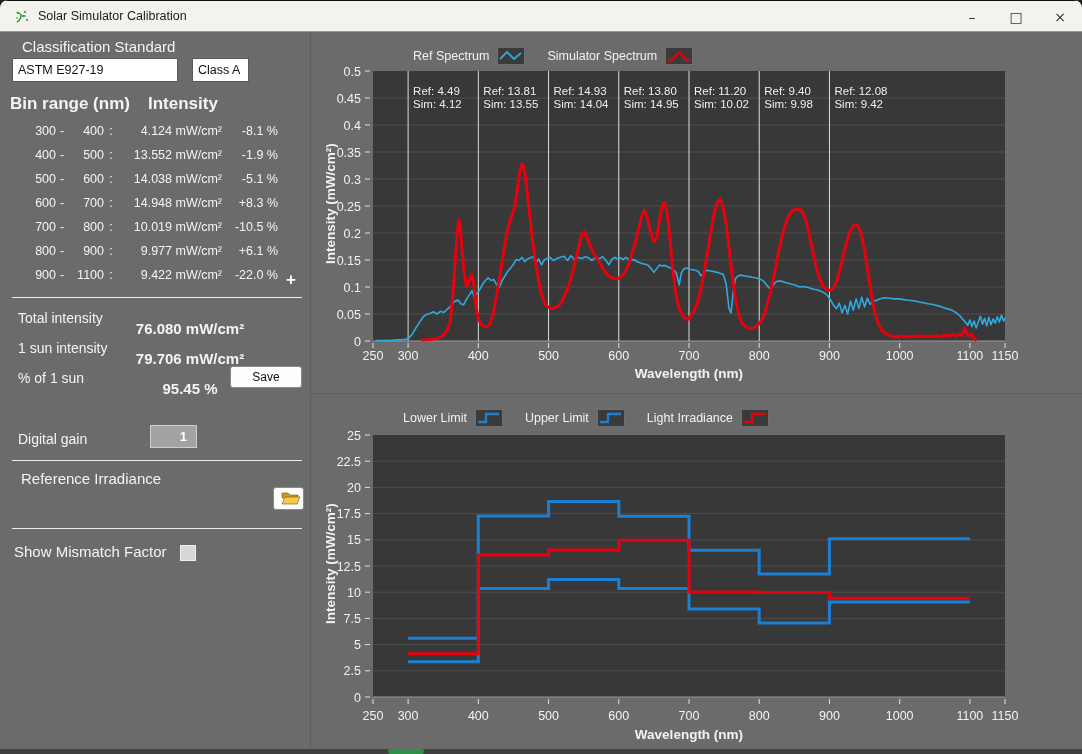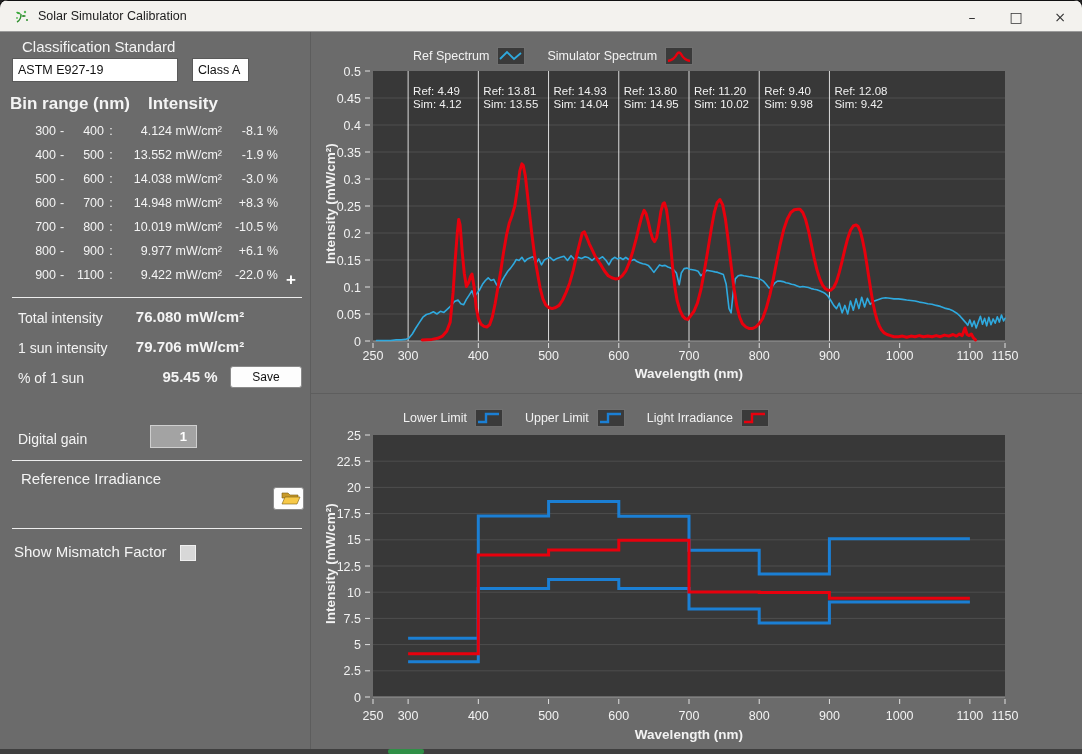--- a/index.html
+++ b/index.html
@@ -24,21 +24,21 @@
   .bin-row{display:grid;grid-template-columns:40px 12px 36px 14px 104px 56px;height:24px;
            align-items:center;font-size:12.5px;margin-left:16px;}
   .bin-row span{white-space:nowrap;}
   .c-right{text-align:right;}
   .c-center{text-align:center;}
   .plus-btn{position:absolute;background:transparent;border:none;color:#fff;font-size:17px;
             font-weight:bold;padding:0;line-height:16px;}
   .sep{position:absolute;left:12px;width:290px;height:1px;background:#ededed;}
   .stat-row{position:absolute;left:0;width:311px;height:24px;}
   .stat-label{position:absolute;left:18px;top:2px;font-size:14px;}
-  .stat-value{position:absolute;left:105px;top:0;width:170px;text-align:center;
+  .stat-value{position:absolute;left:105px;top:12px;width:170px;text-align:center;
               font-size:15px;font-weight:bold;}
   .save-btn{position:absolute;left:230px;top:-2px;width:72px;height:22px;background:#fdfdfd;
             color:#111;border:1px solid #8a8a8a;border-radius:3px;font-size:12px;
             font-family:"Liberation Sans",sans-serif;}
   .gain-input{position:absolute;left:150px;top:-4px;width:47px;height:23px;background:#a3a3a3;
               border:1px solid #cfcfcf;color:#fff;font-weight:bold;text-align:right;
               padding-right:9px;font-size:13px;box-sizing:border-box;
               font-family:"Liberation Sans",sans-serif;}
   .path-input{position:absolute;left:12px;width:257px;height:21px;font-size:11.5px;}
   .folder-btn{position:absolute;left:273px;width:31px;height:23px;background:#fdfdfd;
@@ -108,21 +108,21 @@
           <span class="c-center">:</span>
           <span class="c-right">13.552 mW/cm²</span>
           <span class="c-right">-1.9 %</span>
         </div>
         <div class="bin-row">
           <span class="c-right">500</span>
           <span class="c-center">-</span>
           <span class="c-right">600</span>
           <span class="c-center">:</span>
           <span class="c-right">14.038 mW/cm²</span>
-          <span class="c-right">-3.0 %</span>
+          <span class="c-right">-5.1 %</span>
         </div>
         <div class="bin-row">
           <span class="c-right">600</span>
           <span class="c-center">-</span>
           <span class="c-right">700</span>
           <span class="c-center">:</span>
           <span class="c-right">14.948 mW/cm²</span>
           <span class="c-right">+8.3 %</span>
         </div>
         <div class="bin-row">

